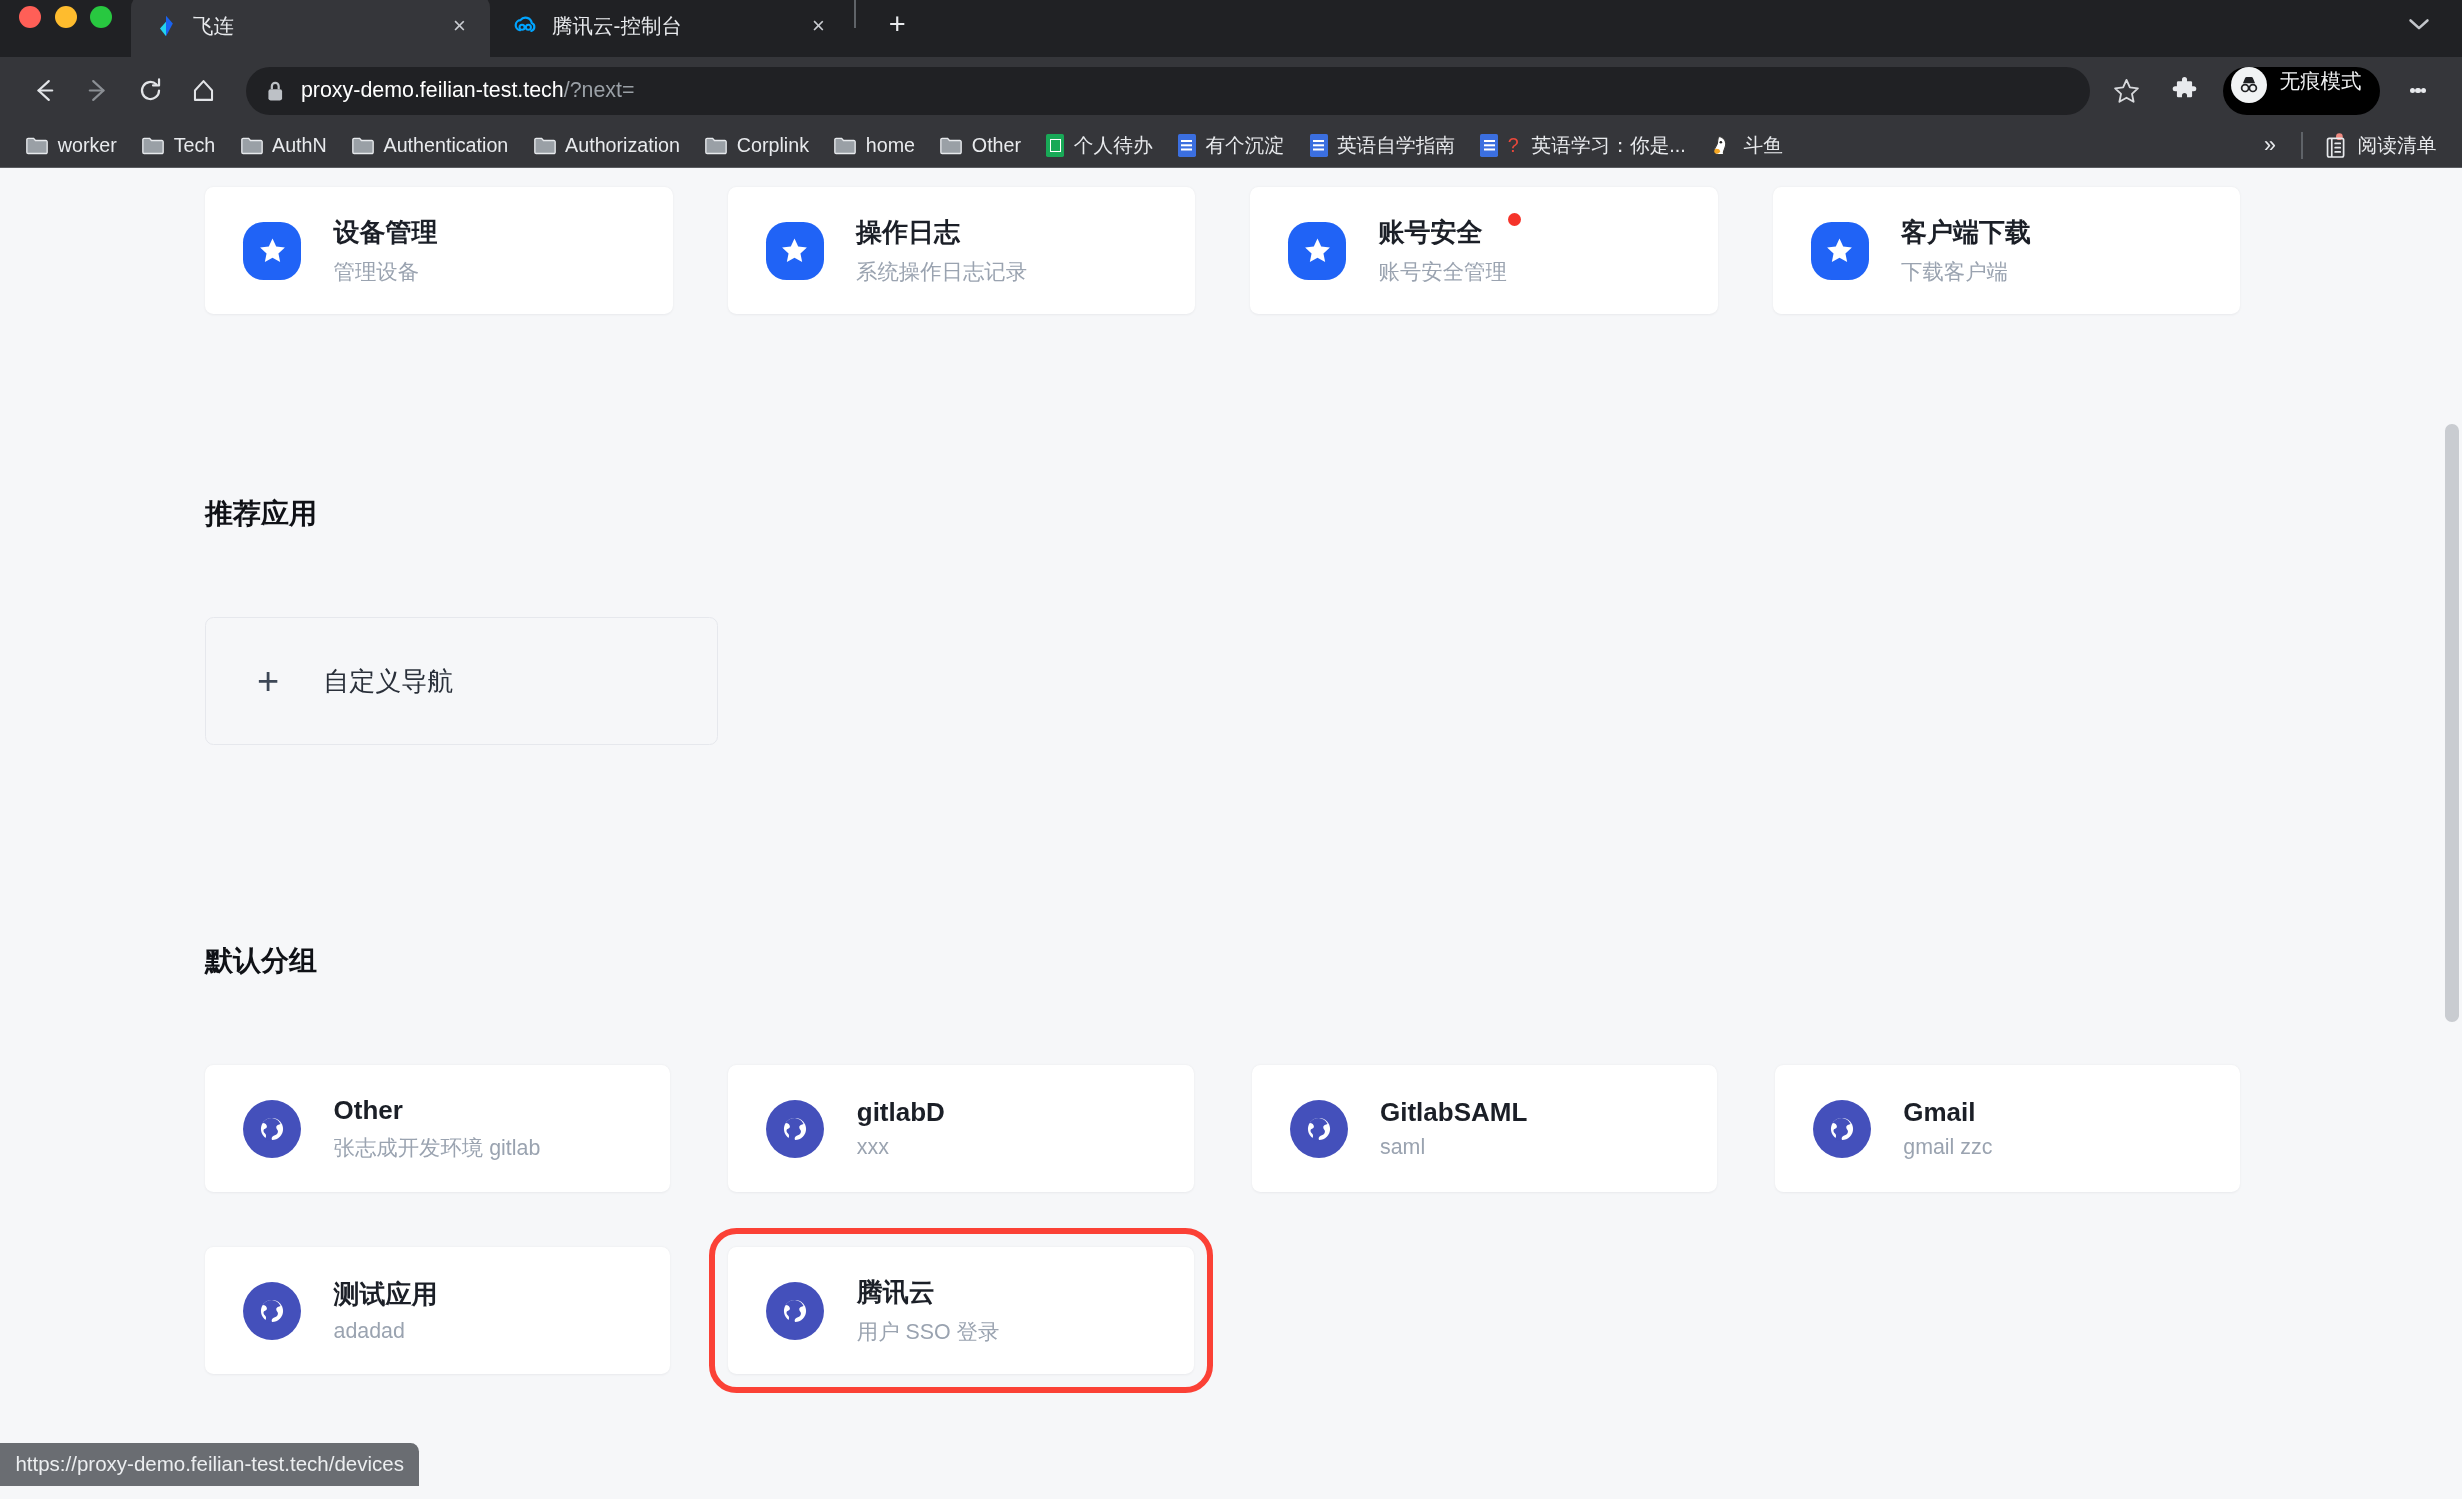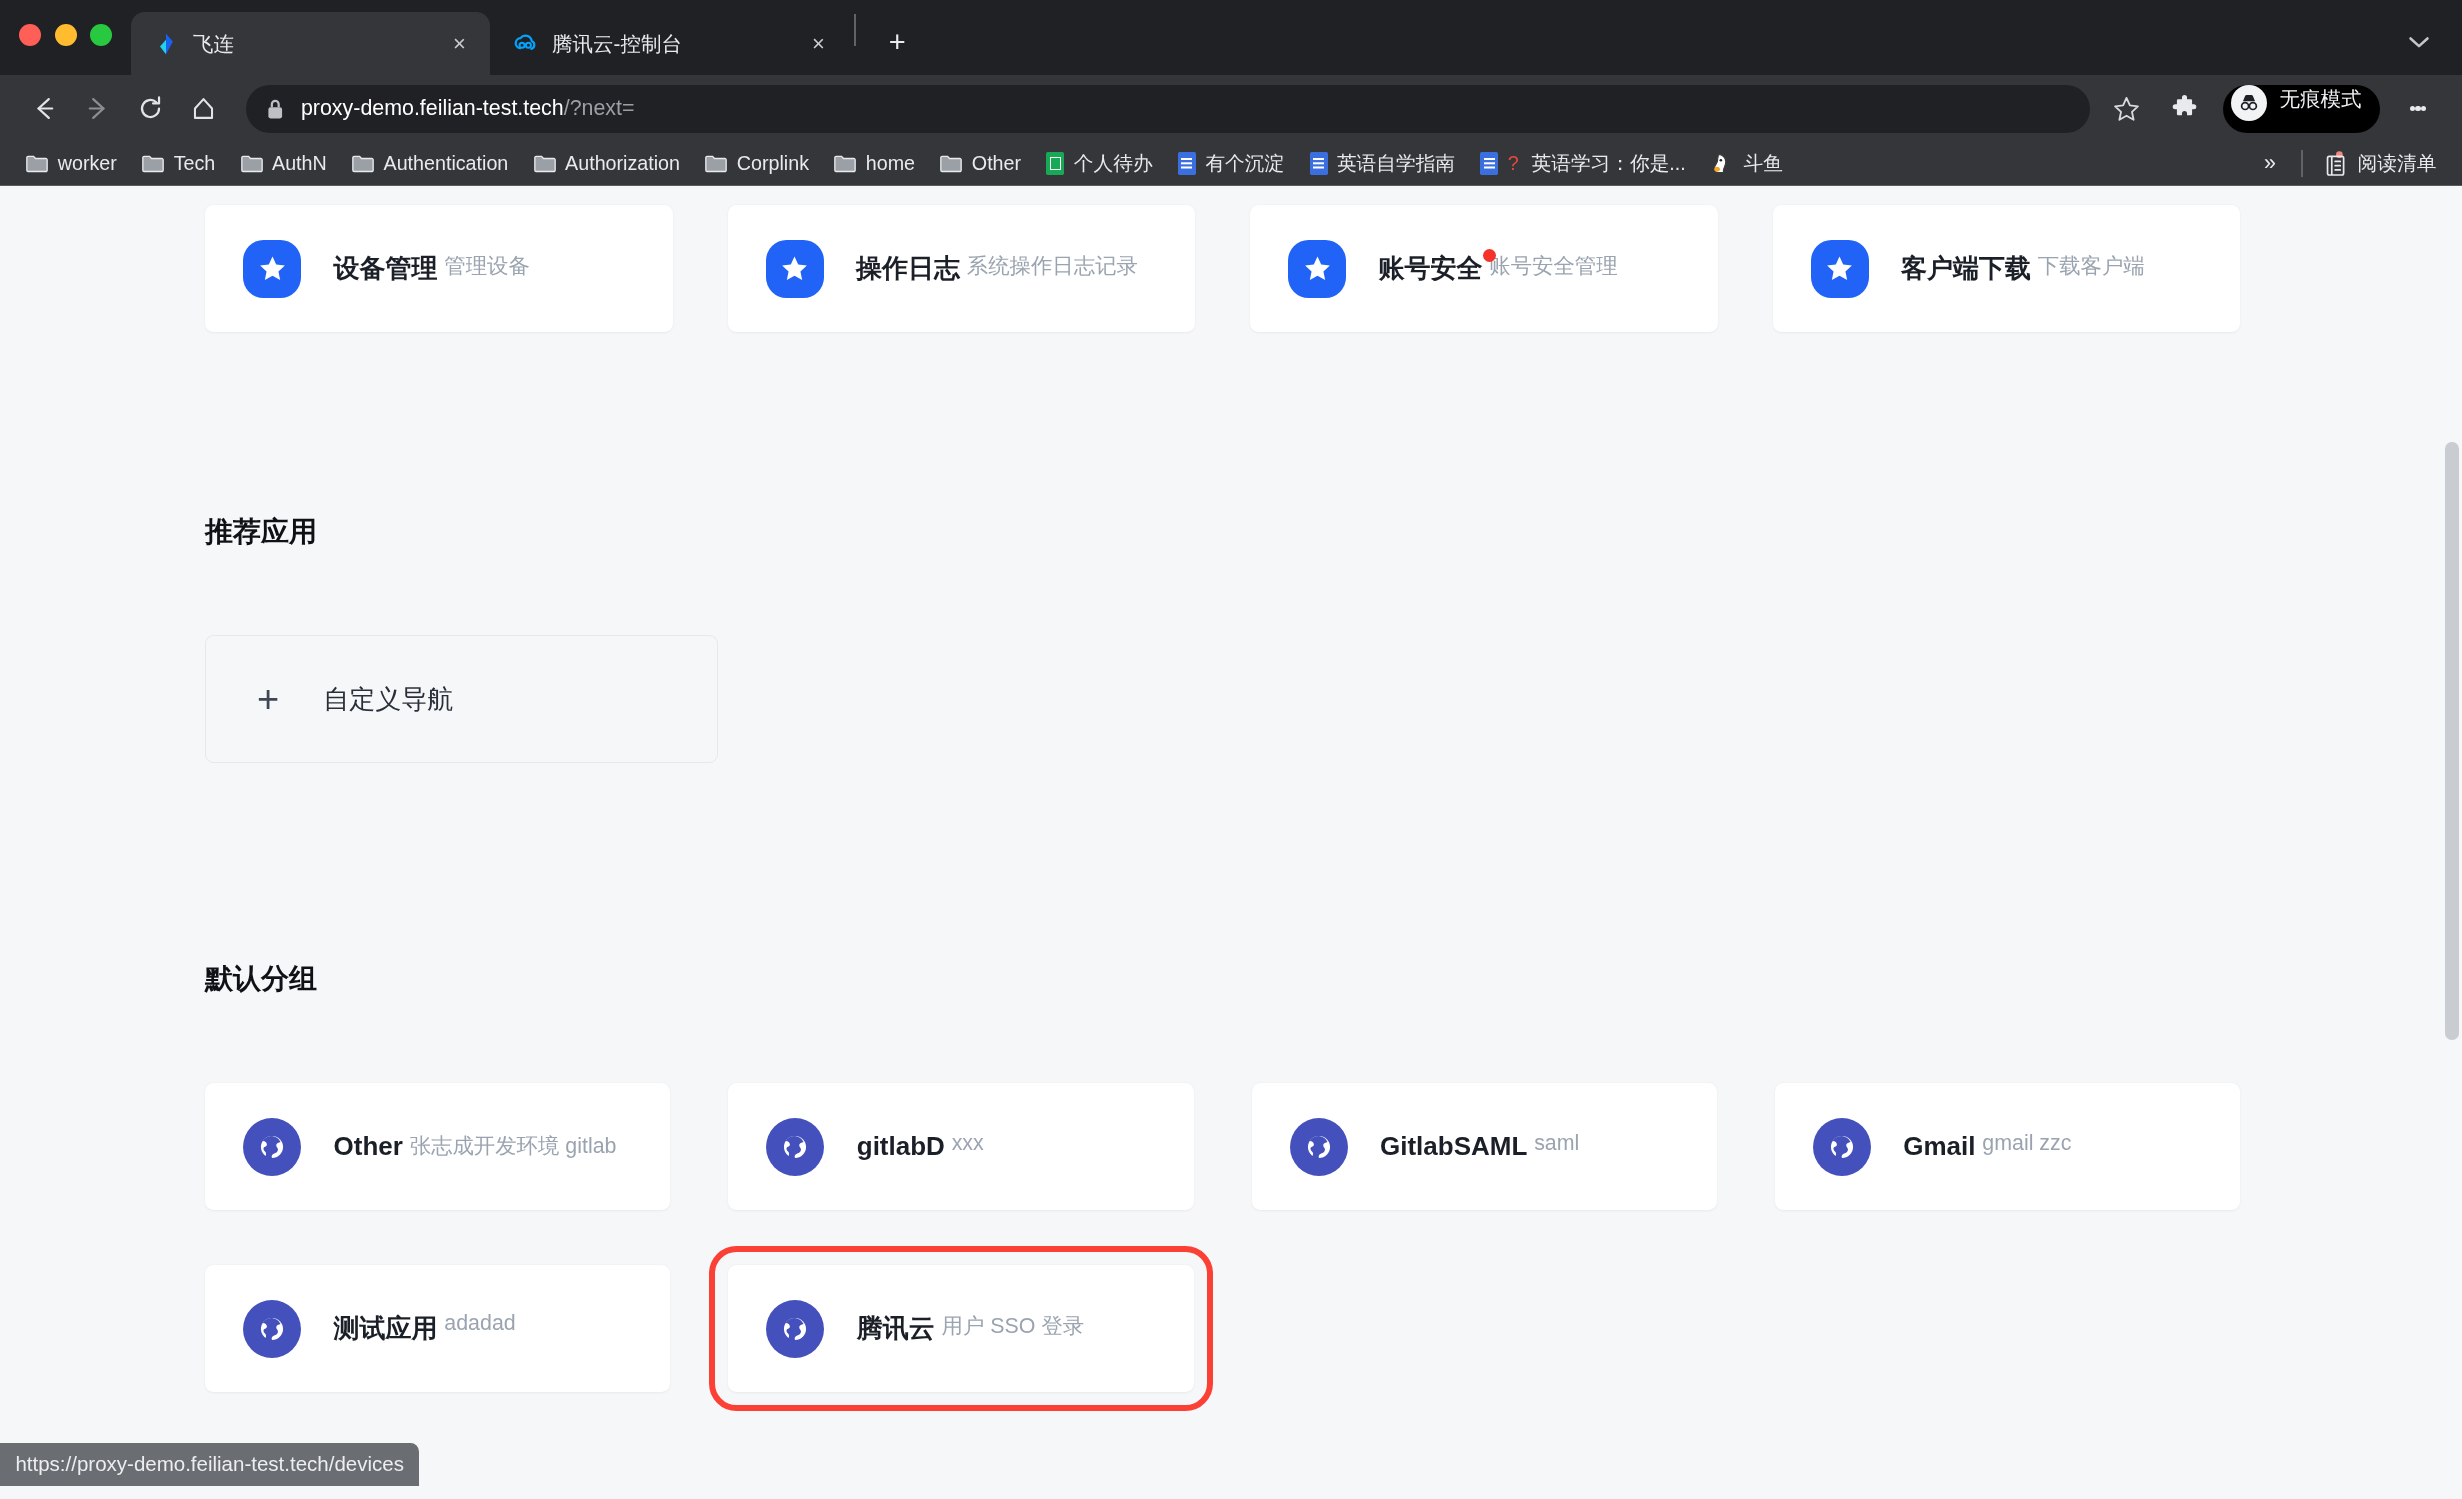--- a/index.html
+++ b/index.html
@@ -8,21 +8,21 @@
     overflow: hidden;
     font-family: "Liberation Sans", "DejaVu Sans", sans-serif;
     background: #202124;
   }
 
   
   .browser { width: 2462px; height: 1500px; display: flex; flex-direction: column; position: relative; }
 
   
   .tabstrip {
-    height: 75px;
+    height: 57px;
     background: #202124;
     display: flex;
     align-items: flex-end;
     padding-left: 19px;
     position: relative;
     flex: 0 0 auto;
   }
   .traffic-lights { display: flex; align-items: center; gap: 13.7px; height: 75px; padding-bottom: 5.1px; }
   .light { width: 22px; height: 22px; border-radius: 50%; }
   .light.red { background: #ff5f57; }
@@ -186,21 +186,21 @@
     background: #2063f6;
     display: flex; align-items: center; justify-content: center;
     flex: 0 0 auto;
   }
   .icon-circle {
     width: 58px; height: 58px; border-radius: 50%;
     background: #4450bb;
     display: flex; align-items: center; justify-content: center;
     flex: 0 0 auto;
   }
-  .card-text { display: flex; flex-direction: row; justify-content: center; gap: 6.8px; min-width: 0; }
+  .card-text { display: flex; flex-direction: column; justify-content: center; gap: 6.8px; min-width: 0; }
   .card-title {
     font-size: 26px; font-weight: 700; color: #1b1f27; white-space: nowrap; position: relative; display: inline-block;
   }
   .card-title.latin { font-weight: 700; }
   .card-sub { font-size: 21.4px; color: #9aa3b0; white-space: nowrap; }
   .red-dot {
     position: absolute; right: -13.7px; top: -1.7px;
     width: 13px; height: 13px; border-radius: 50%; background: #f5332a;
   }
 

